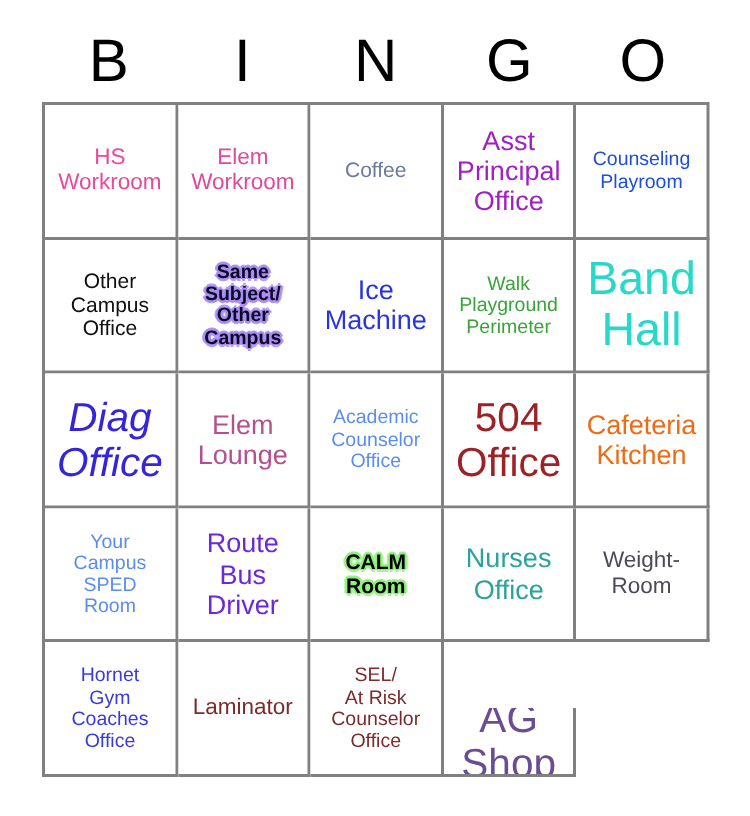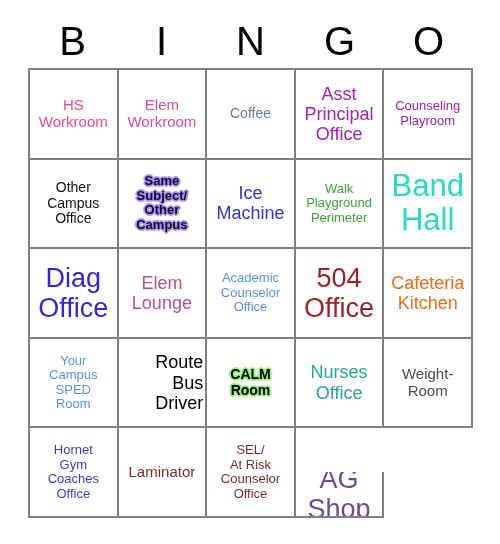--- a/index.html
+++ b/index.html
@@ -130,21 +130,21 @@
       </div>
       <div class="cell" style="border-right-color: rgb(128, 128, 128); border-bottom-color: rgb(128, 128, 128);">
         <span class="cell-text sz-lg" style="color: rgb(107, 123, 153);">Coffee</span>
       </div>
       <div class="cell" style="border-right-color: rgb(128, 128, 128); border-bottom-color: rgb(128, 128, 128);">
         <span class="cell-text sz-md" style="color: rgb(160, 32, 192);">Asst
 Principal
 Office</span>
       </div>
       <div class="cell" style="border-right-color: rgb(128, 128, 128); border-bottom-color: rgb(128, 128, 128);">
-        <span class="cell-text sz-xs" style="color: #a21caf;">Counseling
+        <span class="cell-text sz-xs" style="color: #1d4ed8;">Counseling
 Playroom</span>
       </div>
       <div class="cell" style="border-right-color: rgb(128, 128, 128); border-bottom-color: rgb(128, 128, 128);">
         <span class="cell-text sz-lg" style="color: rgb(17, 17, 17);">Other
 Campus
 Office</span>
       </div>
       <div class="cell" style="border-right-color: rgb(128, 128, 128); border-bottom-color: rgb(128, 128, 128);">
         <span class="cell-text sz-xs bold glow-purple" style="color: rgb(10, 10, 40);">Same
 Subject/
@@ -157,21 +157,21 @@
       </div>
       <div class="cell" style="border-right-color: rgb(128, 128, 128); border-bottom-color: rgb(128, 128, 128);">
         <span class="cell-text sz-xs" style="color: rgb(58, 163, 58);">Walk
 Playground
 Perimeter</span>
       </div>
       <div class="cell" style="border-right-color: rgb(128, 128, 128); border-bottom-color: rgb(128, 128, 128);">
         <span class="cell-text sz-xxl" style="color: rgb(40, 216, 200);">Band
 Hall</span>
       </div>
-      <div class="cell" style="border-right-color: rgb(128, 128, 128); border-bottom-color: rgb(128, 128, 128);">
+      <div class="cell" style="border-right-color: rgb(128, 128, 128); border-bottom-color: rgb(128, 128, 128); font-style: italic;">
         <span class="cell-text sz-xl" style="color: rgb(53, 36, 219);">Diag
 Office</span>
       </div>
       <div class="cell" style="border-right-color: rgb(128, 128, 128); border-bottom-color: rgb(128, 128, 128);">
         <span class="cell-text sz-md" style="color: rgb(181, 80, 143);">Elem
 Lounge</span>
       </div>
       <div class="cell" style="border-right-color: rgb(128, 128, 128); border-bottom-color: rgb(128, 128, 128);">
         <span class="cell-text sz-xs" style="color: rgb(91, 141, 239);">Academic
 Counselor
@@ -185,21 +185,21 @@
         <span class="cell-text sz-md" style="color: rgb(240, 106, 18);">Cafeteria
 Kitchen</span>
       </div>
       <div class="cell" style="border-right-color: rgb(128, 128, 128); border-bottom-color: rgb(128, 128, 128);">
         <span class="cell-text sz-xs" style="color: rgb(91, 141, 239);">Your
 Campus
 SPED
 Room</span>
       </div>
       <div class="cell" style="border-right-color: rgb(128, 128, 128); border-bottom-color: rgb(128, 128, 128);">
-        <span class="cell-text sz-md" style="color: #000000; text-align: right;">Route
+        <span class="cell-text sz-md" style="color: #6d28d9;">Route
 Bus
 Driver</span>
       </div>
       <div class="cell" style="border-right-color: rgb(128, 128, 128); border-bottom-color: rgb(128, 128, 128);">
         <span class="cell-text sz-lg bold glow-green" style="color: rgb(0, 0, 0);">CALM
 Room</span>
       </div>
       <div class="cell" style="border-right-color: rgb(128, 128, 128); border-bottom-color: rgb(128, 128, 128);">
         <span class="cell-text sz-md" style="color: rgb(42, 163, 154);">Nurses
 Office</span>

